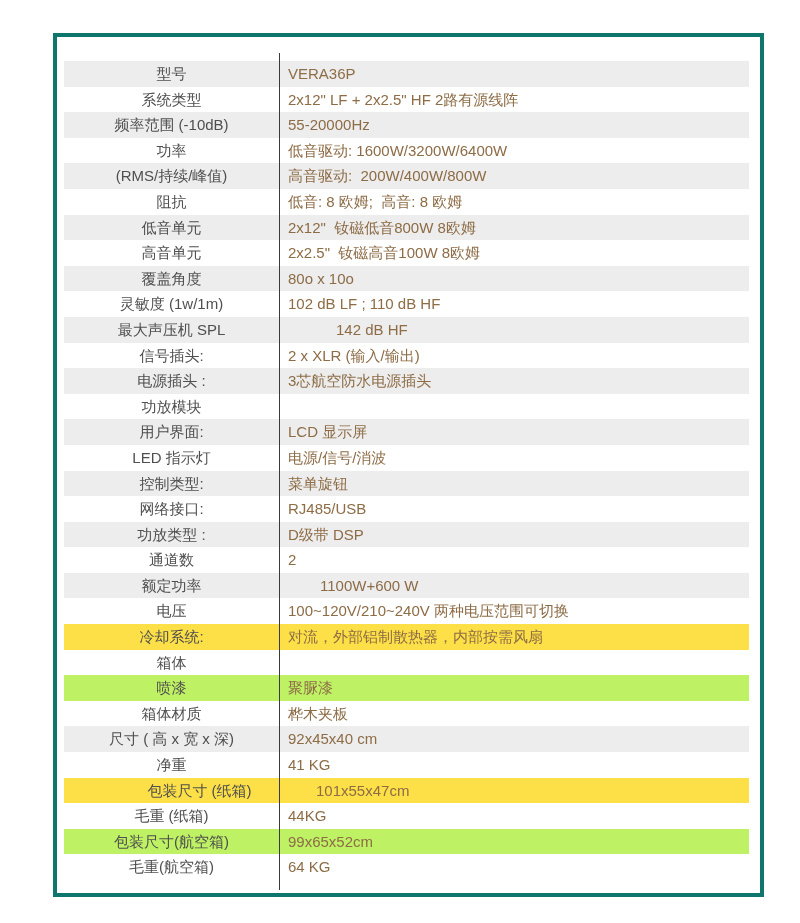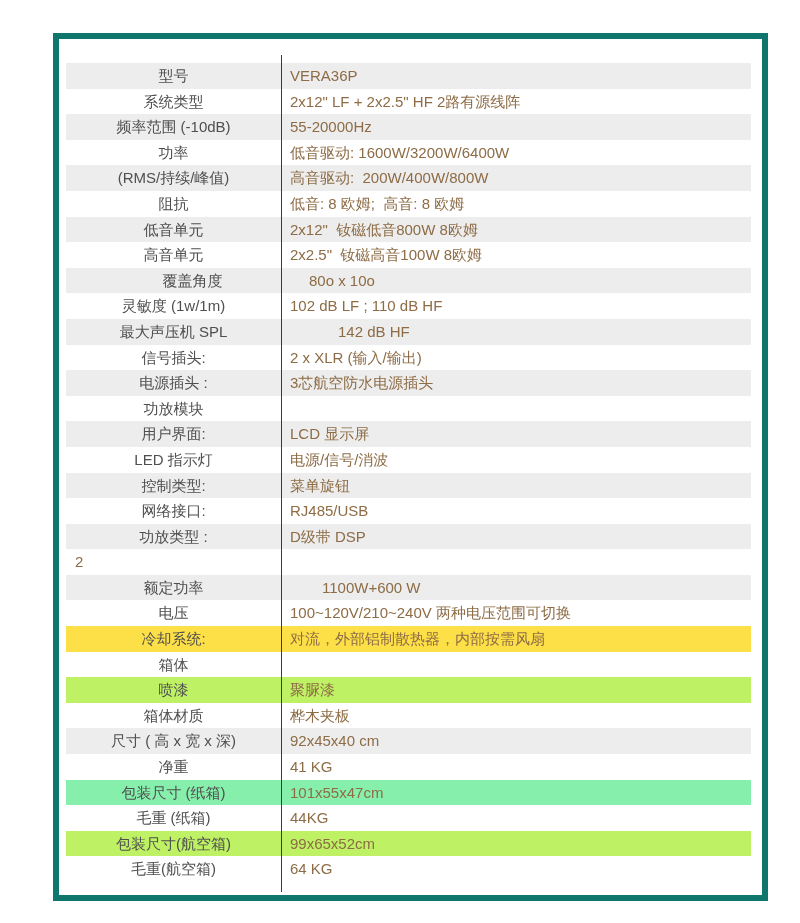--- a/index.html
+++ b/index.html
@@ -10,21 +10,21 @@
     height: 923px;
     font-family: "Liberation Sans", "DejaVu Sans", sans-serif;
     position: relative;
   }
   .frame {
     position: absolute;
     left: 53px;
     top: 33px;
     width: 703px;
     height: 856px;
-    border: 6px solid #0f766e;
+    border: 4px solid #0f766e;
     background: #ffffff;
     box-sizing: content-box;
   }
   .divider {
     position: absolute;
     left: 222px;
     top: 16px;
     width: 1px;
     height: 837px;
     background: #3a3a3a;
@@ -95,21 +95,21 @@
         <div class="cell value" style="color: rgb(141, 108, 70);">低音: 8 欧姆;  高音: 8 欧姆</div>
       </div>
       <div class="row alt" style="background: rgb(237, 237, 237);">
         <div class="cell label" style="color: rgb(79, 79, 79);">低音单元</div>
         <div class="cell value" style="color: rgb(141, 108, 70);">2x12"  钕磁低音800W 8欧姆</div>
       </div>
       <div class="row">
         <div class="cell label" style="color: rgb(79, 79, 79);">高音单元</div>
         <div class="cell value" style="color: rgb(141, 108, 70);">2x2.5"  钕磁高音100W 8欧姆</div>
       </div>
-      <div class="row alt" style="background: rgb(237, 237, 237); padding-left: 19px;">
+      <div class="row alt" style="background: rgb(237, 237, 237);">
         <div class="cell label" style="color: rgb(79, 79, 79);">覆盖角度</div>
         <div class="cell value" style="color: rgb(141, 108, 70);">80o x 10o</div>
       </div>
       <div class="row">
         <div class="cell label" style="color: rgb(79, 79, 79);">灵敏度 (1w/1m)</div>
         <div class="cell value" style="color: rgb(141, 108, 70);">102 dB LF ; 110 dB HF</div>
       </div>
       <div class="row alt" style="background: rgb(237, 237, 237); gap: 48px;">
         <div class="cell label" style="color: rgb(79, 79, 79);">最大声压机 SPL</div>
         <div class="cell value" style="color: rgb(141, 108, 70);">142 dB HF</div>
@@ -140,20 +140,21 @@
       </div>
       <div class="row">
         <div class="cell label" style="color: rgb(79, 79, 79);">网络接口:</div>
         <div class="cell value" style="color: rgb(141, 108, 70);">RJ485/USB</div>
       </div>
       <div class="row alt" style="background: rgb(237, 237, 237);">
         <div class="cell label" style="color: rgb(79, 79, 79);">功放类型 :</div>
         <div class="cell value" style="color: rgb(141, 108, 70);">D级带 DSP</div>
       </div>
       <div class="row">
+        <div class="cell label" style="color: rgb(79, 79, 79);">通道数</div>
         <div class="cell value" style="color: rgb(141, 108, 70);">2</div>
       </div>
       <div class="row alt" style="background: rgb(237, 237, 237); gap: 32px;">
         <div class="cell label" style="color: rgb(79, 79, 79);">额定功率</div>
         <div class="cell value" style="color: rgb(141, 108, 70);">1100W+600 W</div>
       </div>
       <div class="row">
         <div class="cell label" style="color: rgb(79, 79, 79);">电压</div>
         <div class="cell value" style="color: rgb(141, 108, 70);">100~120V/210~240V 两种电压范围可切换</div>
       </div>
@@ -174,21 +175,21 @@
         <div class="cell value" style="color: rgb(141, 108, 70);">桦木夹板</div>
       </div>
       <div class="row alt" style="background: rgb(237, 237, 237);">
         <div class="cell label" style="color: rgb(79, 79, 79);">尺寸 ( 高 x 宽 x 深)</div>
         <div class="cell value" style="color: rgb(141, 108, 70);">92x45x40 cm</div>
       </div>
       <div class="row">
         <div class="cell label" style="color: rgb(79, 79, 79);">净重</div>
         <div class="cell value" style="color: rgb(141, 108, 70);">41 KG</div>
       </div>
-      <div class="row alt" style="background: #86efac;">
+      <div class="row alt" style="background: #fde047; padding-left: 28px;">
         <div class="cell label" style="color: rgb(79, 79, 79);">包装尺寸 (纸箱)</div>
         <div class="cell value" style="color: rgb(141, 108, 70);">101x55x47cm</div>
       </div>
       <div class="row">
         <div class="cell label" style="color: rgb(79, 79, 79);">毛重 (纸箱)</div>
         <div class="cell value" style="color: rgb(141, 108, 70);">44KG</div>
       </div>
       <div class="row alt" style="background: #bef264; align-items: center;">
         <div class="cell label" style="color: rgb(79, 79, 79);">包装尺寸(航空箱)</div>
         <div class="cell value" style="color: rgb(141, 108, 70);">99x65x52cm</div>

